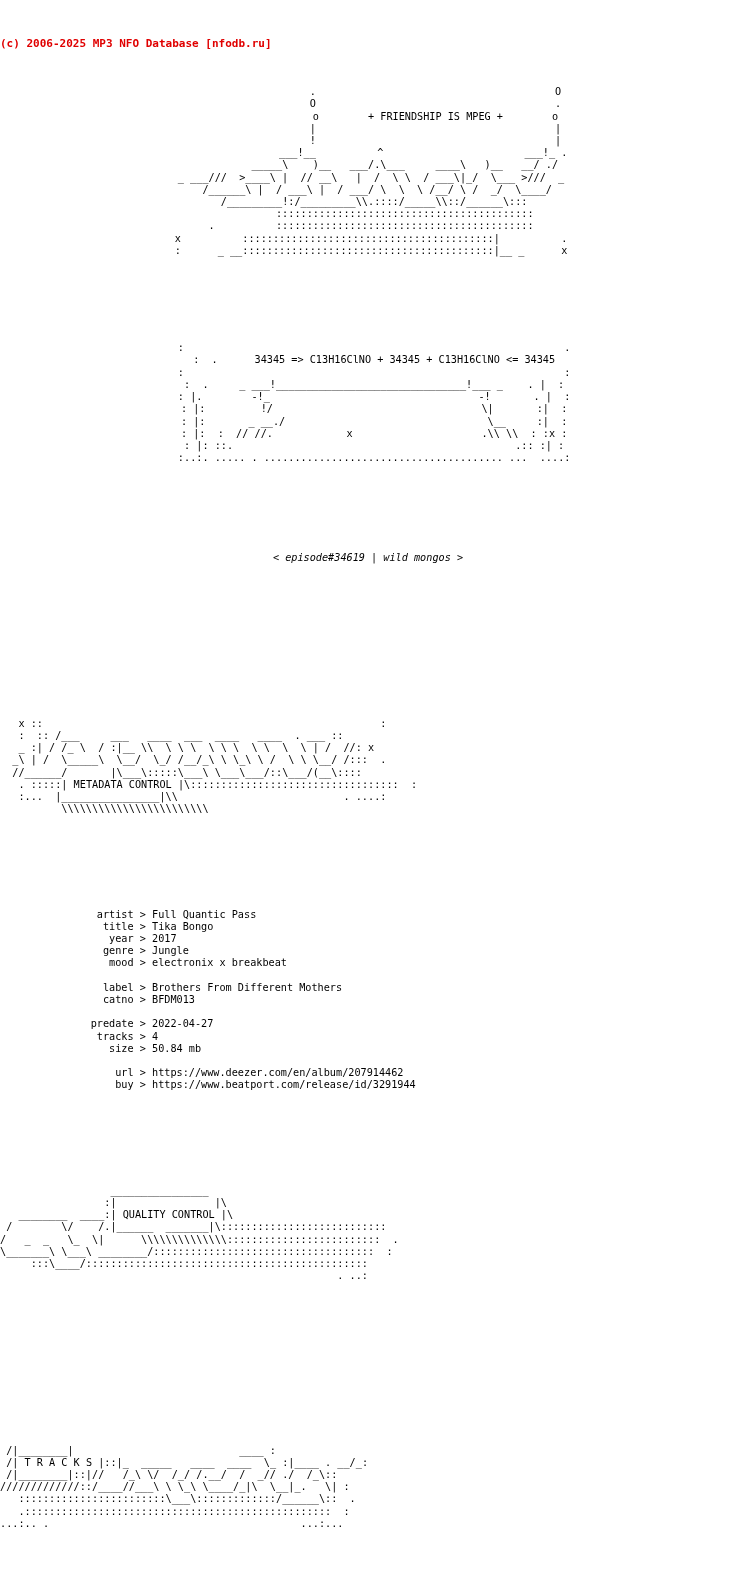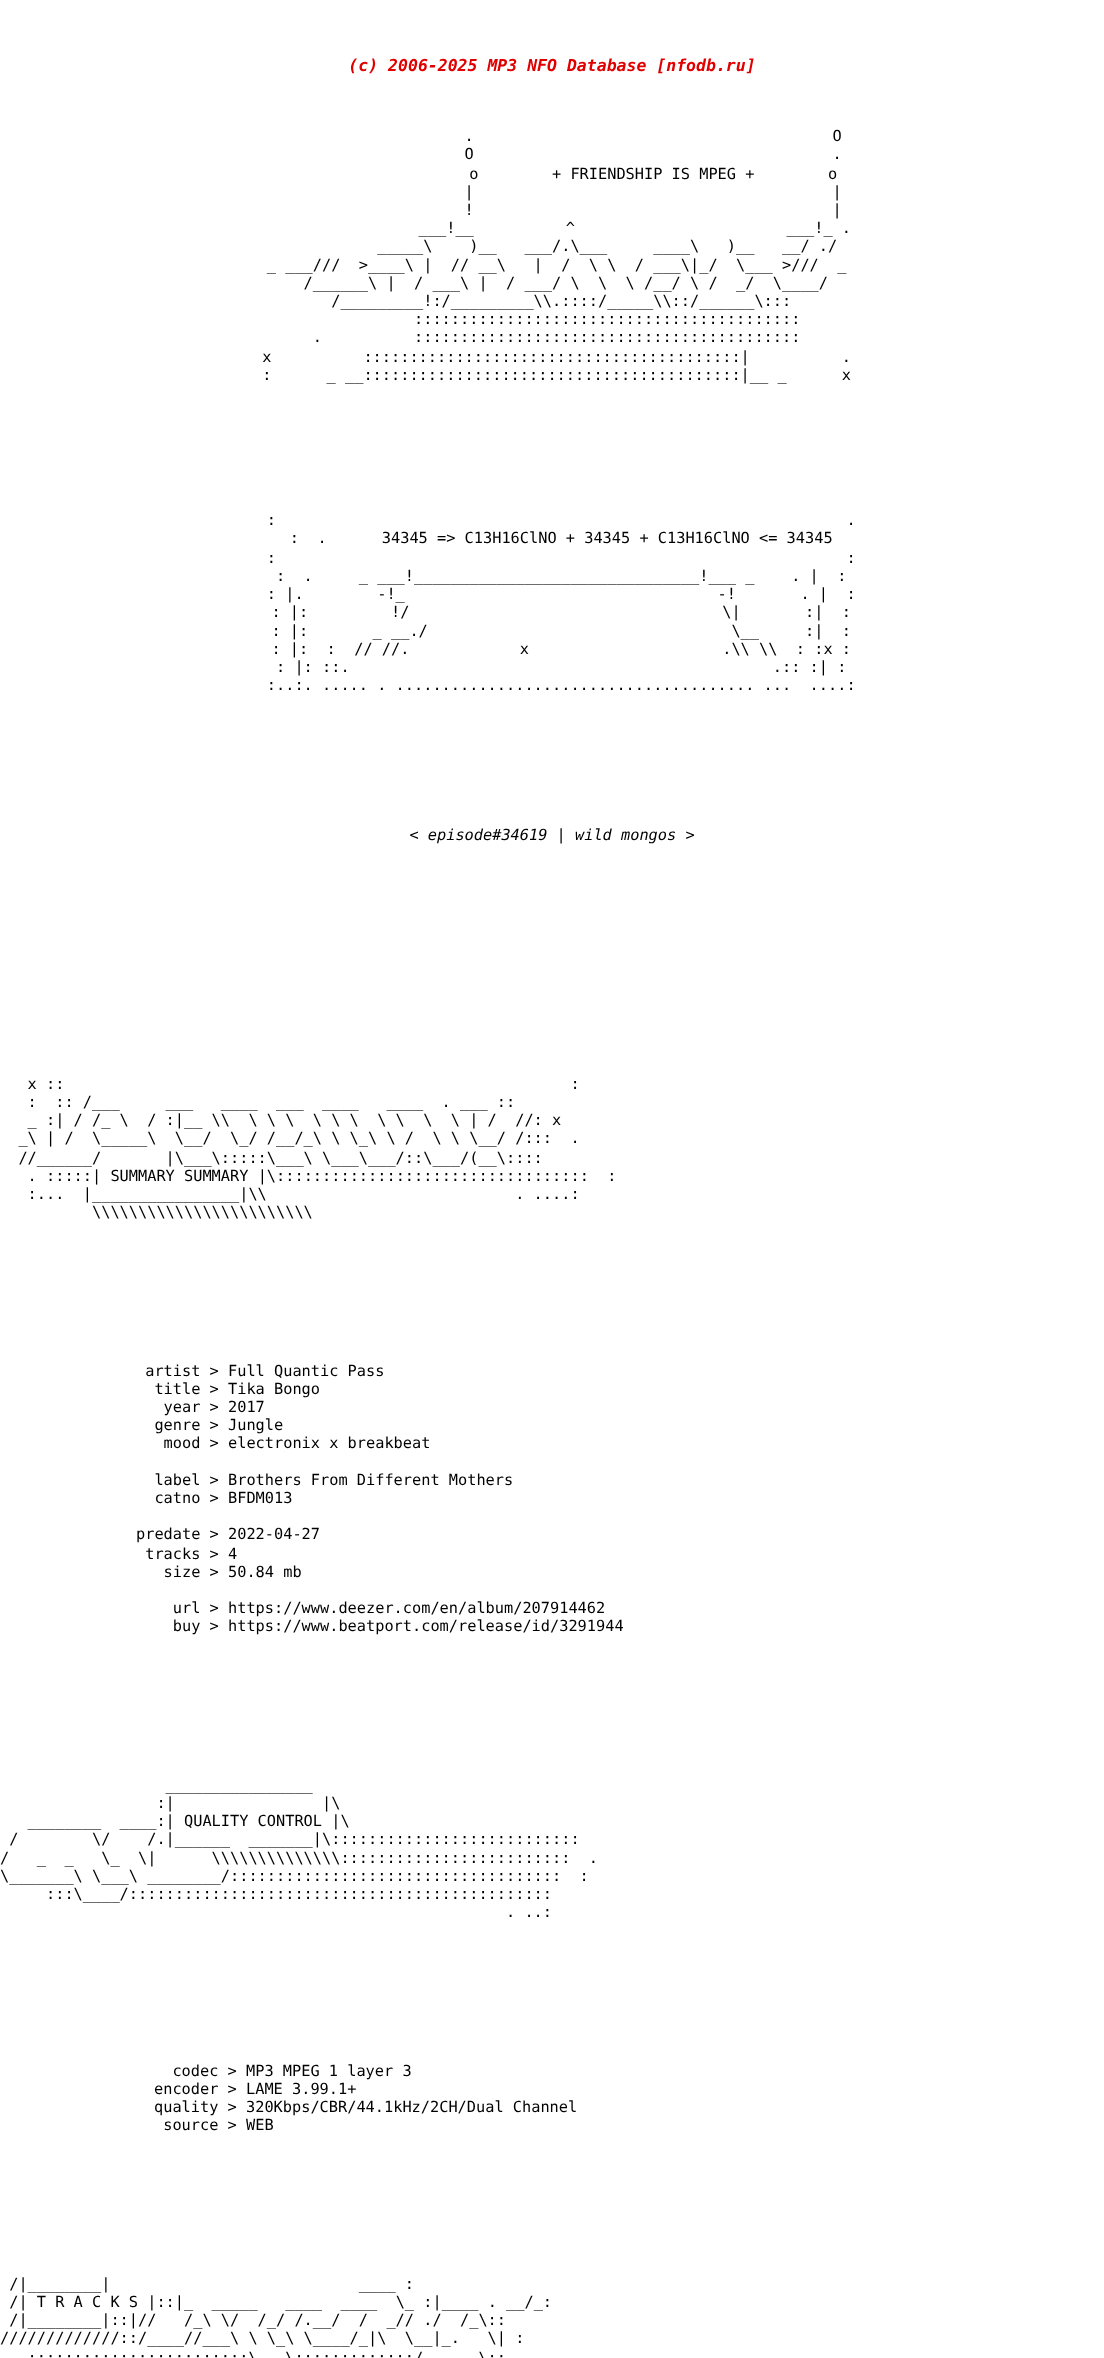--- a/index.html
+++ b/index.html
@@ -22,26 +22,24 @@
     line-height: 12.2px;
     letter-spacing: 0px;
     color: #000000;
     white-space: pre;
     box-sizing: border-box;
     padding: 0;
   }
   .title-bar {
     color: #e00000;
     font-weight: bold;
-    text-align: center;
     font-size: 11px;
     line-height: 13px;
     padding-top: 0px;
     white-space: pre;
-    font-style: italic;
   }
   pre.block {
     margin: 0;
     padding: 0;
     font-family: "DejaVu Sans Mono", "Liberation Mono", monospace;
     font-size: 10.2px;
     line-height: 12.2px;
     color: #000000;
     white-space: pre;
   }
@@ -99,21 +97,21 @@
   <div class="spacer16"></div>
 
 
   <div class="spacer16"></div>
 
   <pre class="block">   x ::                                                       :
    :  :: /___     ___   ____  ___  ____   ____  . ___ ::
    _ :| / /_ \  / :|__ \\  \ \ \  \ \ \  \ \  \  \ | /  //: x
   _\ | /  \_____\  \__/  \_/ /__/_\ \ \_\ \ /  \ \ \__/ /:::  .
   //______/       |\___\:::::\___\ \___\___/::\___/(__\::::
-   . :::::| <span>SUMMARY SUMMARY</span> |\::::::::::::::::::::::::::::::::::  :
+   . :::::| <span>METADATA CONTROL</span> |\::::::::::::::::::::::::::::::::::  :
    :...  |________________|\\                           . ....:
           \\\\\\\\\\\\\\\\\\\\\\\\</pre>
 
   <div class="spacer20"></div>
 
   <pre class="block" style="padding-left:60px;">      artist &gt; Full Quantic Pass
        title &gt; Tika Bongo
         year &gt; 2017
        genre &gt; Jungle
         mood &gt; electronix x breakbeat
@@ -134,24 +132,20 @@
                  :|                |\
    ________  ____:| <span>QUALITY CONTROL</span> |\
  /        \/    /.|______  _______|\:::::::::::::::::::::::::::
 /   _  _   \_  \|      \\\\\\\\\\\\\\:::::::::::::::::::::::::  .
 \_______\ \___\ ________/::::::::::::::::::::::::::::::::::::  :
      :::\____/::::::::::::::::::::::::::::::::::::::::::::::
                                                        . ..:</pre>
 
   <div class="spacer20"></div>
 
-  <pre class="block" style="padding-left:72px;">       codec &gt; MP3 MPEG 1 layer 3
-     encoder &gt; LAME 3.99.1+
-     quality &gt; 320Kbps/CBR/44.1kHz/2CH/Dual Channel
-      source &gt; WEB</pre>
 
   <div class="spacer20"></div>
 
   <pre class="block"> /|________|                           ____ :
  /| <span>T R A C K S</span> |::|_  _____   ____  ____  \_ :|____ . __/_:
  /|________|::|//   /_\ \/  /_/ /.__/  /  _// ./  /_\::
 /////////////::/____//___\ \ \_\ \____/_|\  \__|_.   \| :
    ::::::::::::::::::::::::\___\:::::::::::::/______\::  .
    .::::::::::::::::::::::::::::::::::::::::::::::::::  :
 ...:.. .                                         ...:...</pre>

